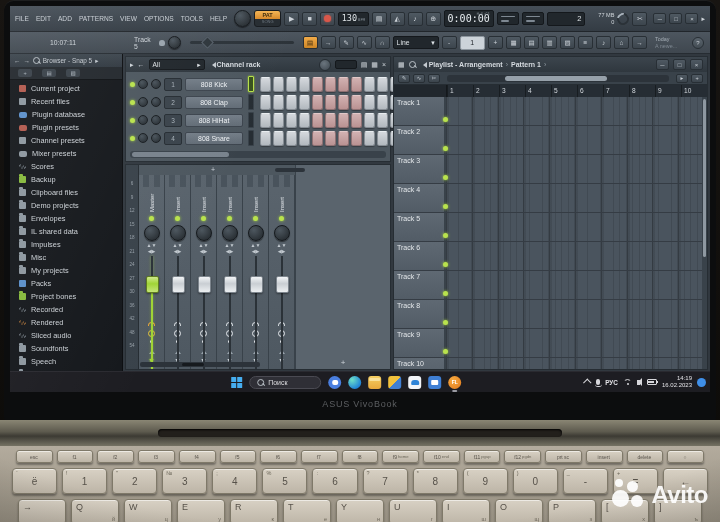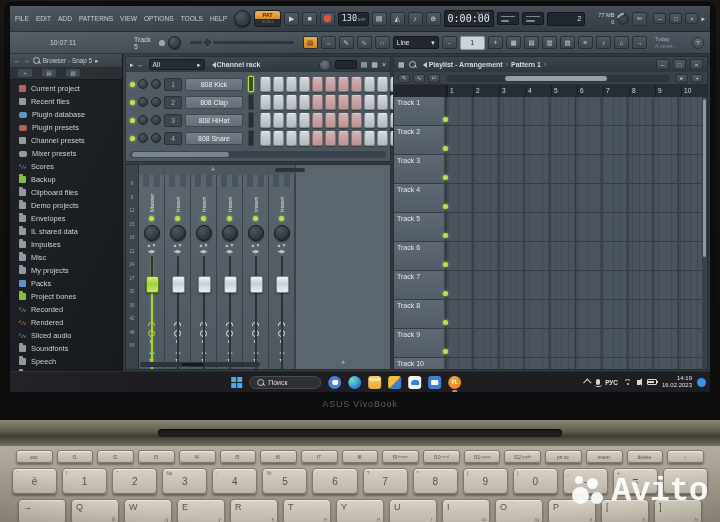--- a/index.html
+++ b/index.html
@@ -214,21 +214,21 @@
   .krow-let .key .m{position:absolute;left:4px;top:2px;font-size:9px;}
   .krow-let .key .br{position:absolute;right:3px;bottom:2px;font-size:5.5px;color:#6b6659;}
   
   .wm{position:absolute;right:12px;bottom:12px;display:flex;align-items:center;gap:7px;z-index:95;opacity:.92;}
   .wm-logo{position:relative;width:32px;height:31px;}
   .wm-logo i{position:absolute;border-radius:50%;background:#fff;}
   .wm-logo i:nth-child(1){left:0;top:11px;width:17px;height:17px;}
   .wm-logo i:nth-child(2){left:3px;top:0;width:8px;height:8px;}
   .wm-logo i:nth-child(3){left:15px;top:2px;width:11px;height:11px;}
   .wm-logo i:nth-child(4){left:19px;top:16px;width:12px;height:12px;}
-  .wm-text{color:#fff;font-size:33px;font-weight:bold;letter-spacing:-.5px;font-family:Liberation Mono, monospace;}
+  .wm-text{color:#fff;font-size:24px;font-weight:bold;letter-spacing:-.5px;}
 </style>
 </head>
 <body>
 
 <div class="photo">
   <div class="bezel"></div>
 
   <div class="screen">
     <div class="fl">
 

